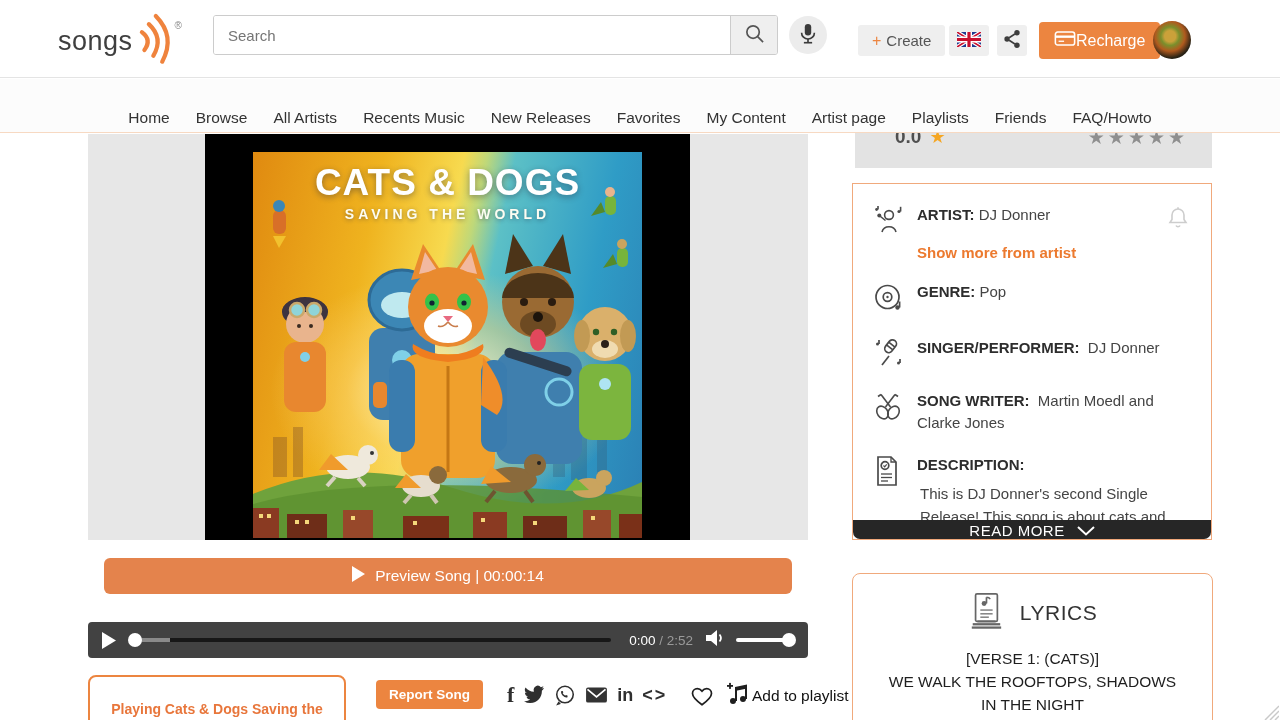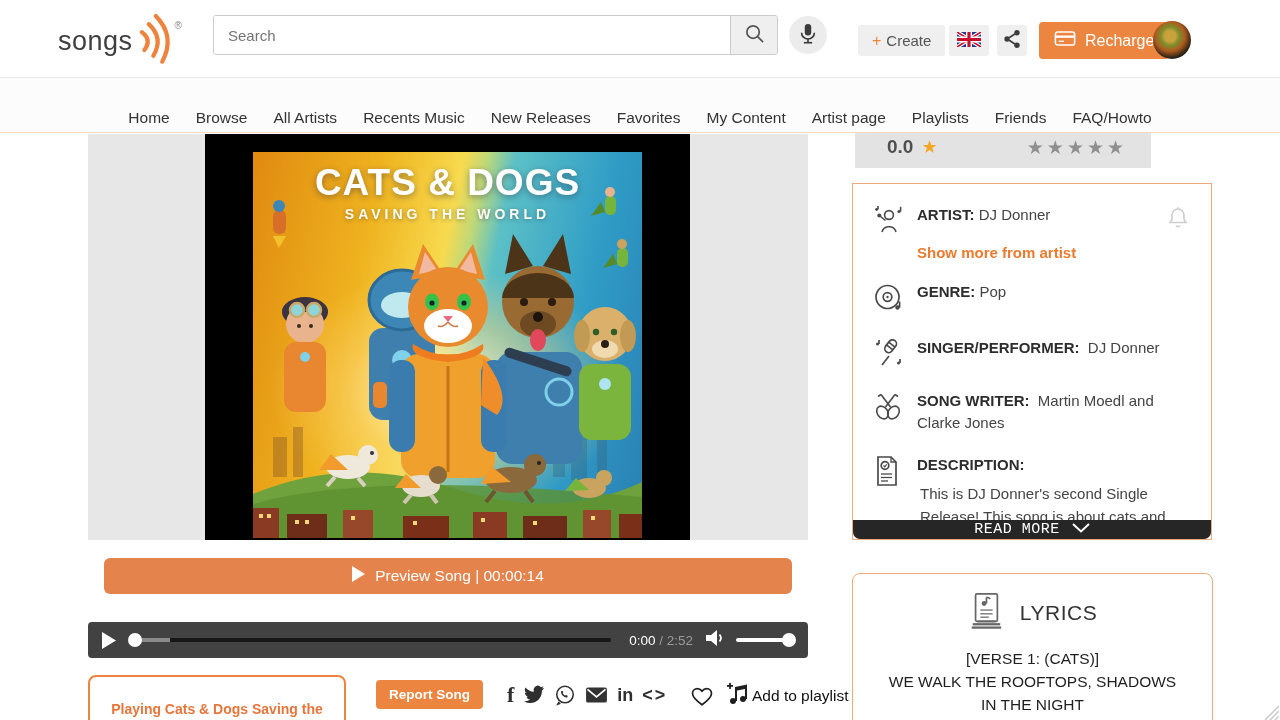--- a/index.html
+++ b/index.html
@@ -16,21 +16,21 @@
   .logo-reg { font-size:10px; color:#888; position:relative; top:-16px; left:-4px; }
   .search-wrap { position:absolute; left:213px; top:15px; width:565px; height:40px; border:1px solid #ccc; border-radius:3px; display:flex; background:#fff; overflow:hidden; }
   .search-input { flex:1; border:none; outline:none; padding:0 14px; font-size:15px; color:#555; font-family:"Liberation Sans",sans-serif; }
   .search-input::placeholder { color:#757575; }
   .search-btn { width:47px; background:#efefef; border:none; border-left:1px solid #ccc; display:flex; align-items:center; justify-content:center; cursor:pointer; }
   .mic-btn { position:absolute; left:789px; top:16px; width:38px; height:38px; border-radius:50%; background:#ececec; display:flex; align-items:center; justify-content:center; border:none; cursor:pointer; }
   .create-btn { position:absolute; left:858px; top:25px; height:31px; padding:0 14px; background:#efefef; border:none; border-radius:3px; font-size:15px; color:#555; display:flex; align-items:center; gap:5px; cursor:pointer; font-family:"Liberation Sans",sans-serif; }
   .create-plus { color:#ec8540; font-size:16px; }
   .flag-btn { position:absolute; left:949px; top:25px; height:31px; width:40px; background:#efefef; border:none; border-radius:3px; display:flex; align-items:center; justify-content:center; cursor:pointer; }
   .share-btn { position:absolute; left:997px; top:25px; height:31px; width:30px; background:#efefef; border:none; border-radius:3px; display:flex; align-items:center; justify-content:center; cursor:pointer; }
-  .recharge-btn { position:absolute; left:1039px; top:22px; height:37px; padding:0 15px; background:#ec8540; border:none; border-radius:4px; color:#fff; font-size:16px; display:flex; align-items:center; gap:9px; cursor:pointer; font-family:"Liberation Sans",sans-serif; }
+  .recharge-btn { position:absolute; left:1039px; top:22px; height:37px; padding:0 15px; background:#ec8540; border:none; border-radius:4px; color:#fff; font-size:16px; display:flex; align-items:center; cursor:pointer; font-family:"Liberation Sans",sans-serif; }
   .avatar { position:absolute; left:1153px; top:21px; width:38px; height:38px; border-radius:50%; cursor:pointer;
     background:radial-gradient(circle at 45% 40%, #caa13a 0 18%, #7a8f2c 30%, #b05a1e 48%, #2c2416 70%, #050505 100%); }
   
   .nav { position:absolute; top:79px; left:0; width:1280px; height:54px; background:#fcfcfc; border-bottom:1px solid #f7d9c2; display:flex; justify-content:center; z-index:5; }
   .nav-item { line-height:53px; padding:12px 13px; font-size:15.5px; color:#333; cursor:pointer; white-space:nowrap; }
   
   .left-col { position:absolute; left:88px; top:134px; width:720px; }
   .backdrop { position:absolute; left:0; top:0; width:720px; height:406px; background:#e7e7e7; }
   .album-box { position:absolute; left:117px; top:0; width:485px; height:406px; background:#000; }
   .art { position:absolute; left:48px; top:18px; width:389px; height:386px; overflow:hidden;
@@ -55,34 +55,34 @@
   .now-text { margin-top:24px; font-size:14px; font-weight:700; color:#e8763b; white-space:nowrap; }
   .report-btn { position:absolute; left:288px; top:546px; height:29px; padding:0 13px; background:#ec8540; border:none; border-radius:4px; color:#fff; font-size:13.5px; font-weight:700; cursor:pointer; font-family:"Liberation Sans",sans-serif; }
   .social-row { position:absolute; left:419px; top:548px; display:flex; align-items:center; }
   .soc { margin-right:9px; display:flex; align-items:center; cursor:pointer; color:#2f2f2f; }
   .soc-text { font-size:18px; font-weight:700; color:#2f2f2f; }
   .heart-btn { margin-left:14px; margin-right:12px; cursor:pointer; display:flex; }
   .addpl { display:flex; align-items:center; gap:4px; cursor:pointer; }
   .addpl-label { font-size:15.5px; color:#111; white-space:nowrap; }
   
   .right-col { position:absolute; left:852px; top:133px; width:361px; }
-  .rating-bar { position:absolute; left:3px; top:-9px; width:296px; height:44px; background:#e3e3e3; display:flex; align-items:center; padding:2px 24px 0 32px; z-index:1; }
+  .rating-bar { position:absolute; left:3px; top:-9px; width:357px; height:44px; background:#e3e3e3; display:flex; align-items:flex-start; padding:2px 24px 0 40px; z-index:1; }
   .rating-score { font-size:19px; font-weight:700; color:#4f4f4f; }
   .rating-self-star { font-size:18px; color:#f5a623; margin-left:8px; cursor:pointer; }
   .rating-stars { margin-left:auto; font-size:19px; color:#8f8f8f; letter-spacing:3px; cursor:pointer; }
   .artist-panel { position:absolute; left:0; top:50px; width:360px; height:357px; border:1px solid #f0a97c; border-radius:0; background:#fff; display:flex; flex-direction:column; padding:20px 20px 0 20px; }
   .info-row { display:flex; }
   .info-icon { width:44px; flex:none; padding-top:1px; }
   .info-text { flex:1; font-size:15px; line-height:22px; color:#444; }
   .info-label { font-weight:700; color:#2d2d2d; }
   .bell-btn { position:absolute; right:22px; top:22px; background:none; border:none; cursor:pointer; }
   .show-more { margin:5px 0 0 44px; font-size:15px; font-weight:700; color:#ec7a2f; cursor:pointer; }
   .mt20 { margin-top:20px; } .mt18 { margin-top:18px; }
   .desc-clip { max-height:38px; overflow:hidden; width:256px; margin-top:6px; font-size:15px; line-height:23px; color:#444; padding-left:3px; }
-  .read-more { margin:auto -20px 0 -20px; height:40px; background:#262626; border:none; border-radius:0 0 7px 7px; color:#fff; font-size:15px; letter-spacing:.5px; display:flex; align-items:center; justify-content:center; gap:12px; cursor:pointer; font-family:Liberation Mono, monospace; }
+  .read-more { margin:auto -20px 0 -20px; height:40px; background:#262626; border:none; border-radius:0 0 7px 7px; color:#fff; font-size:15px; letter-spacing:.5px; display:flex; align-items:flex-end; justify-content:center; gap:12px; cursor:pointer; font-family:Liberation Sans, sans-serif; }
   .lyrics-panel { position:absolute; left:0; top:440px; width:361px; height:300px; border:1px solid #f0a97c; border-radius:8px; background:#fff; padding-top:18px; text-align:center; }
   .lyrics-head { display:flex; align-items:center; justify-content:center; gap:16px; }
   .lyrics-title { font-size:21px; color:#333; letter-spacing:.5px; }
   .lyrics-lines { margin-top:13px; padding:0 26px; font-size:15.5px; line-height:23px; color:#1f1f1f; }
   .grip { position:absolute; right:1px; bottom:0; width:22px; height:22px; cursor:nwse-resize; }
 </style>
 </head>
 <body>
 
 <div class="header">

